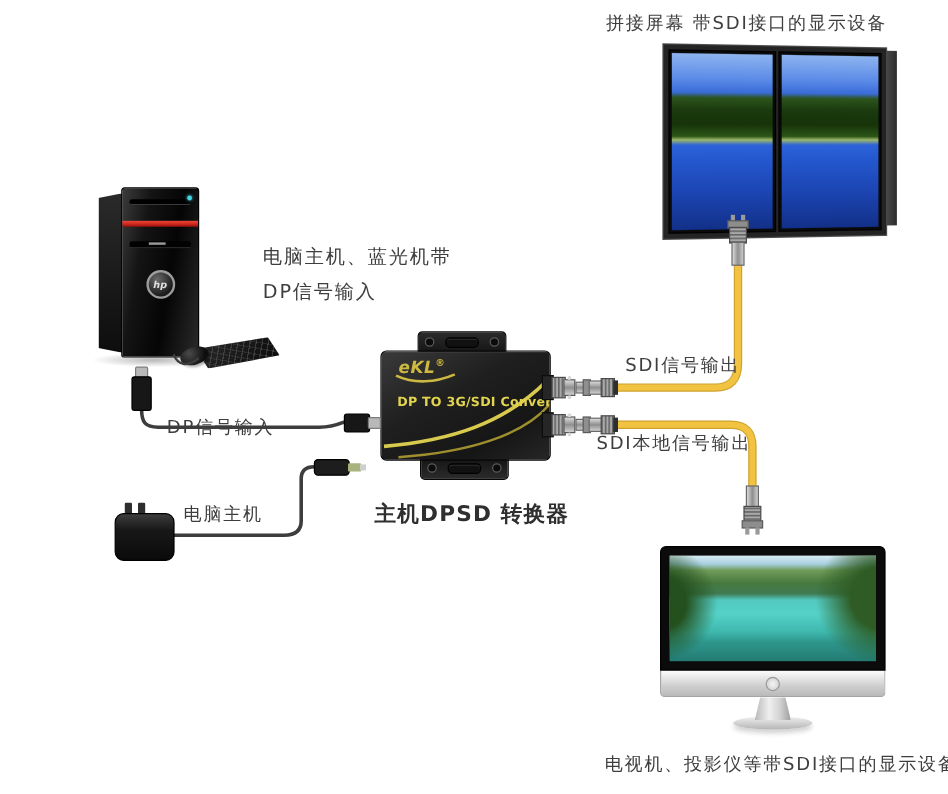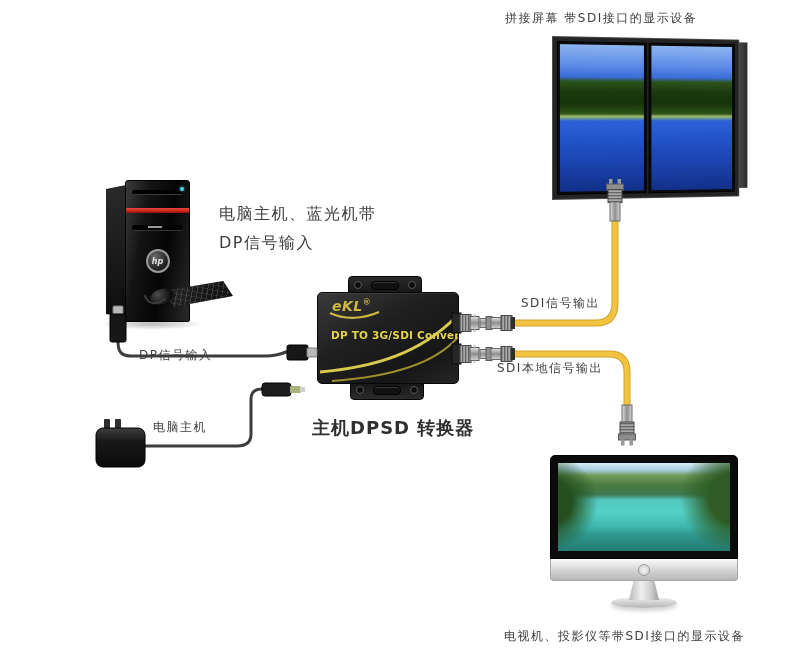--- a/index.html
+++ b/index.html
@@ -7,26 +7,26 @@
     --cable-yellow:#f2c341; --cable-yellow-edge:#cfa22e;
     --device-body:#242424; --device-gold:#e3d44f; --hp-red:#d42a20;
   }
   html,body{margin:0;padding:0;background:var(--page-bg);}
   #stage{
     position:relative;width:790px;height:662px;overflow:hidden;
     background:var(--page-bg);
     font-family:"DejaVu Sans","Liberation Sans",sans-serif;
     color:var(--text);
   }
-  .cap{position:absolute;font-size:12px;letter-spacing:1.5px;white-space:nowrap;color:var(--text);}
+  .cap{position:absolute;font-size:15px;letter-spacing:1.5px;white-space:nowrap;color:var(--text);}
   .cap.bold{font-size:18px;font-weight:700;letter-spacing:1px;color:#2f2f2f;}
   .pc-caption{position:absolute;left:171px;top:199px;font-size:16px;letter-spacing:1.5px;line-height:29px;white-space:nowrap;margin-left:48px;}
 
   
-  .pc-tower{position:absolute;left:82px;top:180px;width:86px;height:146px;margin-left:24px;}
+  .pc-tower{position:absolute;left:82px;top:156px;width:86px;height:146px;}
   .tower-side{position:absolute;left:0;top:5px;width:20px;height:133px;
     background:linear-gradient(180deg,#2a2a2a,#0d0d0d);
     clip-path:polygon(0 3%,100% 0,100% 100%,0 97%);}
   .tower-front{position:absolute;left:19px;top:0;width:63px;height:140px;
     background:linear-gradient(100deg,#3c3c3c 0%,#141414 28%,#050505 60%,#2a2a2a 100%);
     border:1px solid #000;border-radius:3px 3px 2px 2px;}
   .optical-slot{position:absolute;left:6px;right:6px;top:9px;height:4px;background:#000;
     border-bottom:1px solid #3a3a3a;border-radius:2px;}
   .power-led{position:absolute;right:5px;top:6px;width:4px;height:4px;border-radius:50%;
     background:#45d6e6;box-shadow:0 0 3px #45d6e6;}

